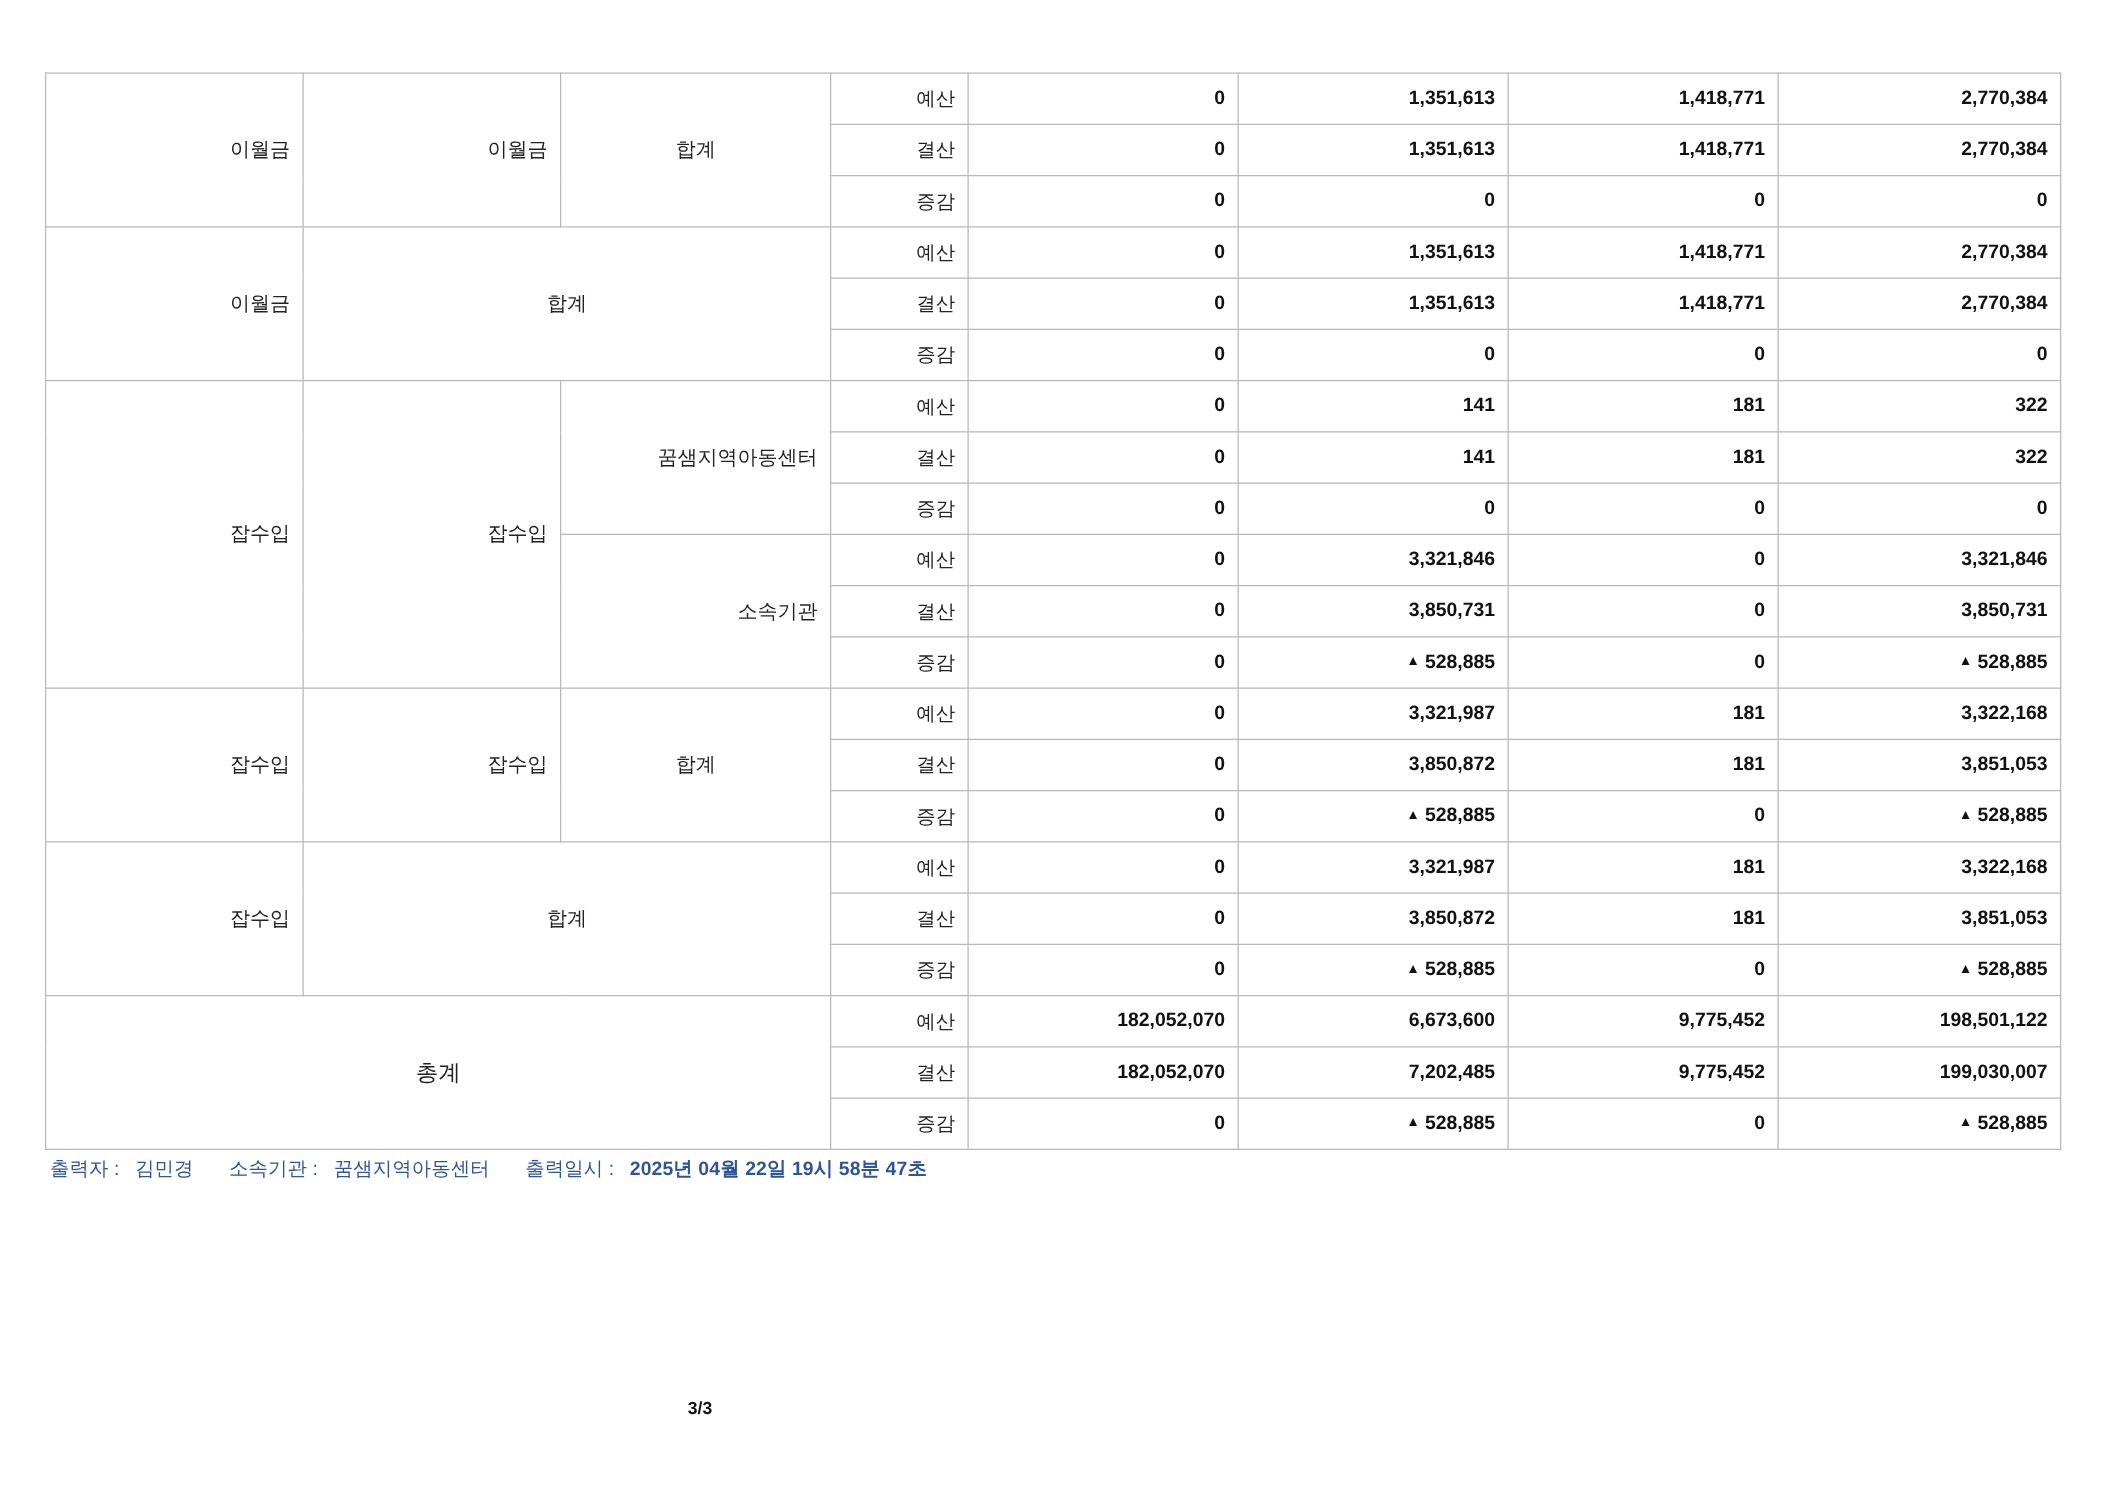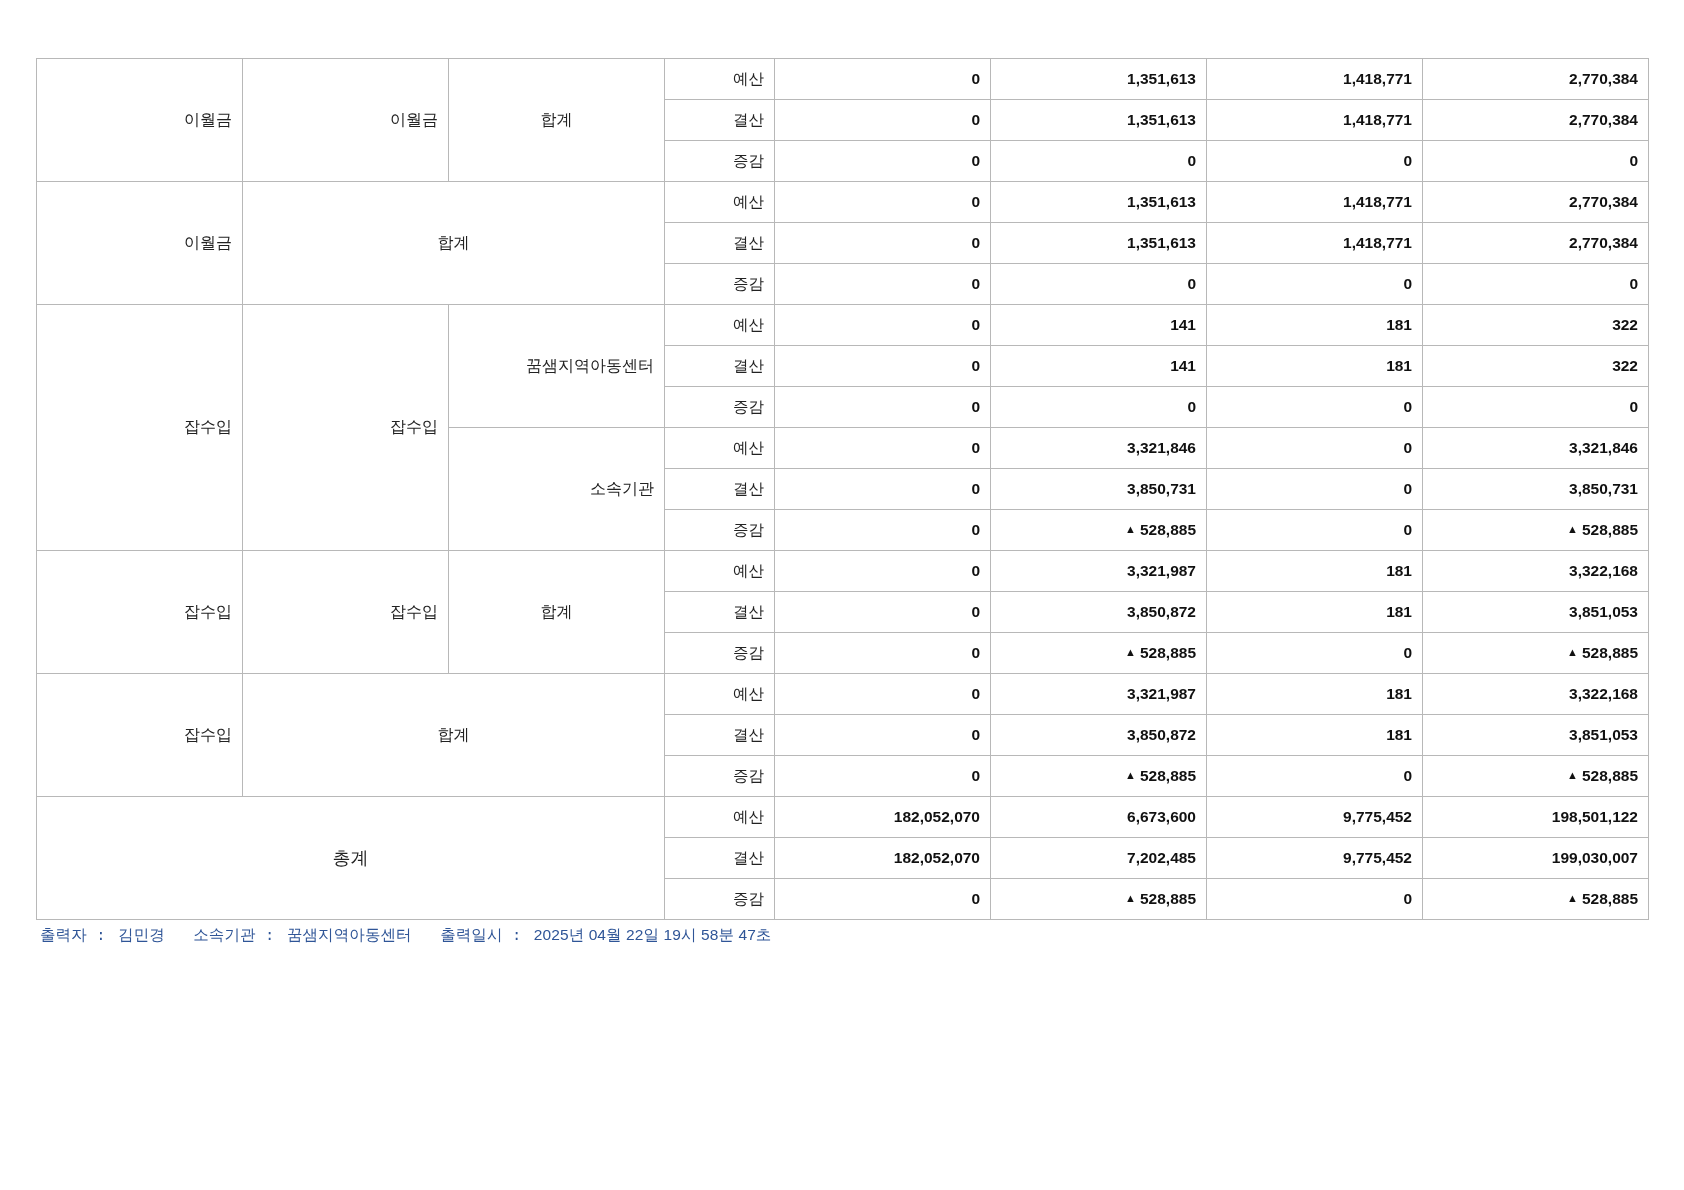--- a/index.html
+++ b/index.html
@@ -84,23 +84,23 @@
   }
   .footer-line {
     position: absolute;
     left: 40px;
     top: 925px;
     font-size: 15.5px;
     color: #2f5597;
     letter-spacing: 0.1px;
     white-space: nowrap;
   }
-  .footer-line span.lbl { margin-right: 8px; font-family: Liberation Mono, monospace; }
+  .footer-line span.lbl { margin-right: 8px; }
   .footer-line span.val { margin-right: 24px; }
-  .footer-line span.datev { font-weight: 400; }
+  .footer-line span.datev { font-weight: 700; }
   .page-num {
     position: absolute;
     left: 0;
     top: 1118px;
     width: 1120px;
     text-align: center;
     font-size: 14px;
     font-weight: 700;
     color: #111;
   }
@@ -291,14 +291,15 @@
 
   <div class="footer-line">
     <span class="lbl">출력자 :</span>
     <span class="val">김민경</span>
     <span class="lbl">소속기관 :</span>
     <span class="val">꿈샘지역아동센터</span>
     <span class="lbl">출력일시 :</span>
     <span class="val datev">2025년 04월 22일 19시 58분 47초</span>
   </div>
 
+  <div class="page-num">3/3</div>
 
 </div>
 
 </body></html>

